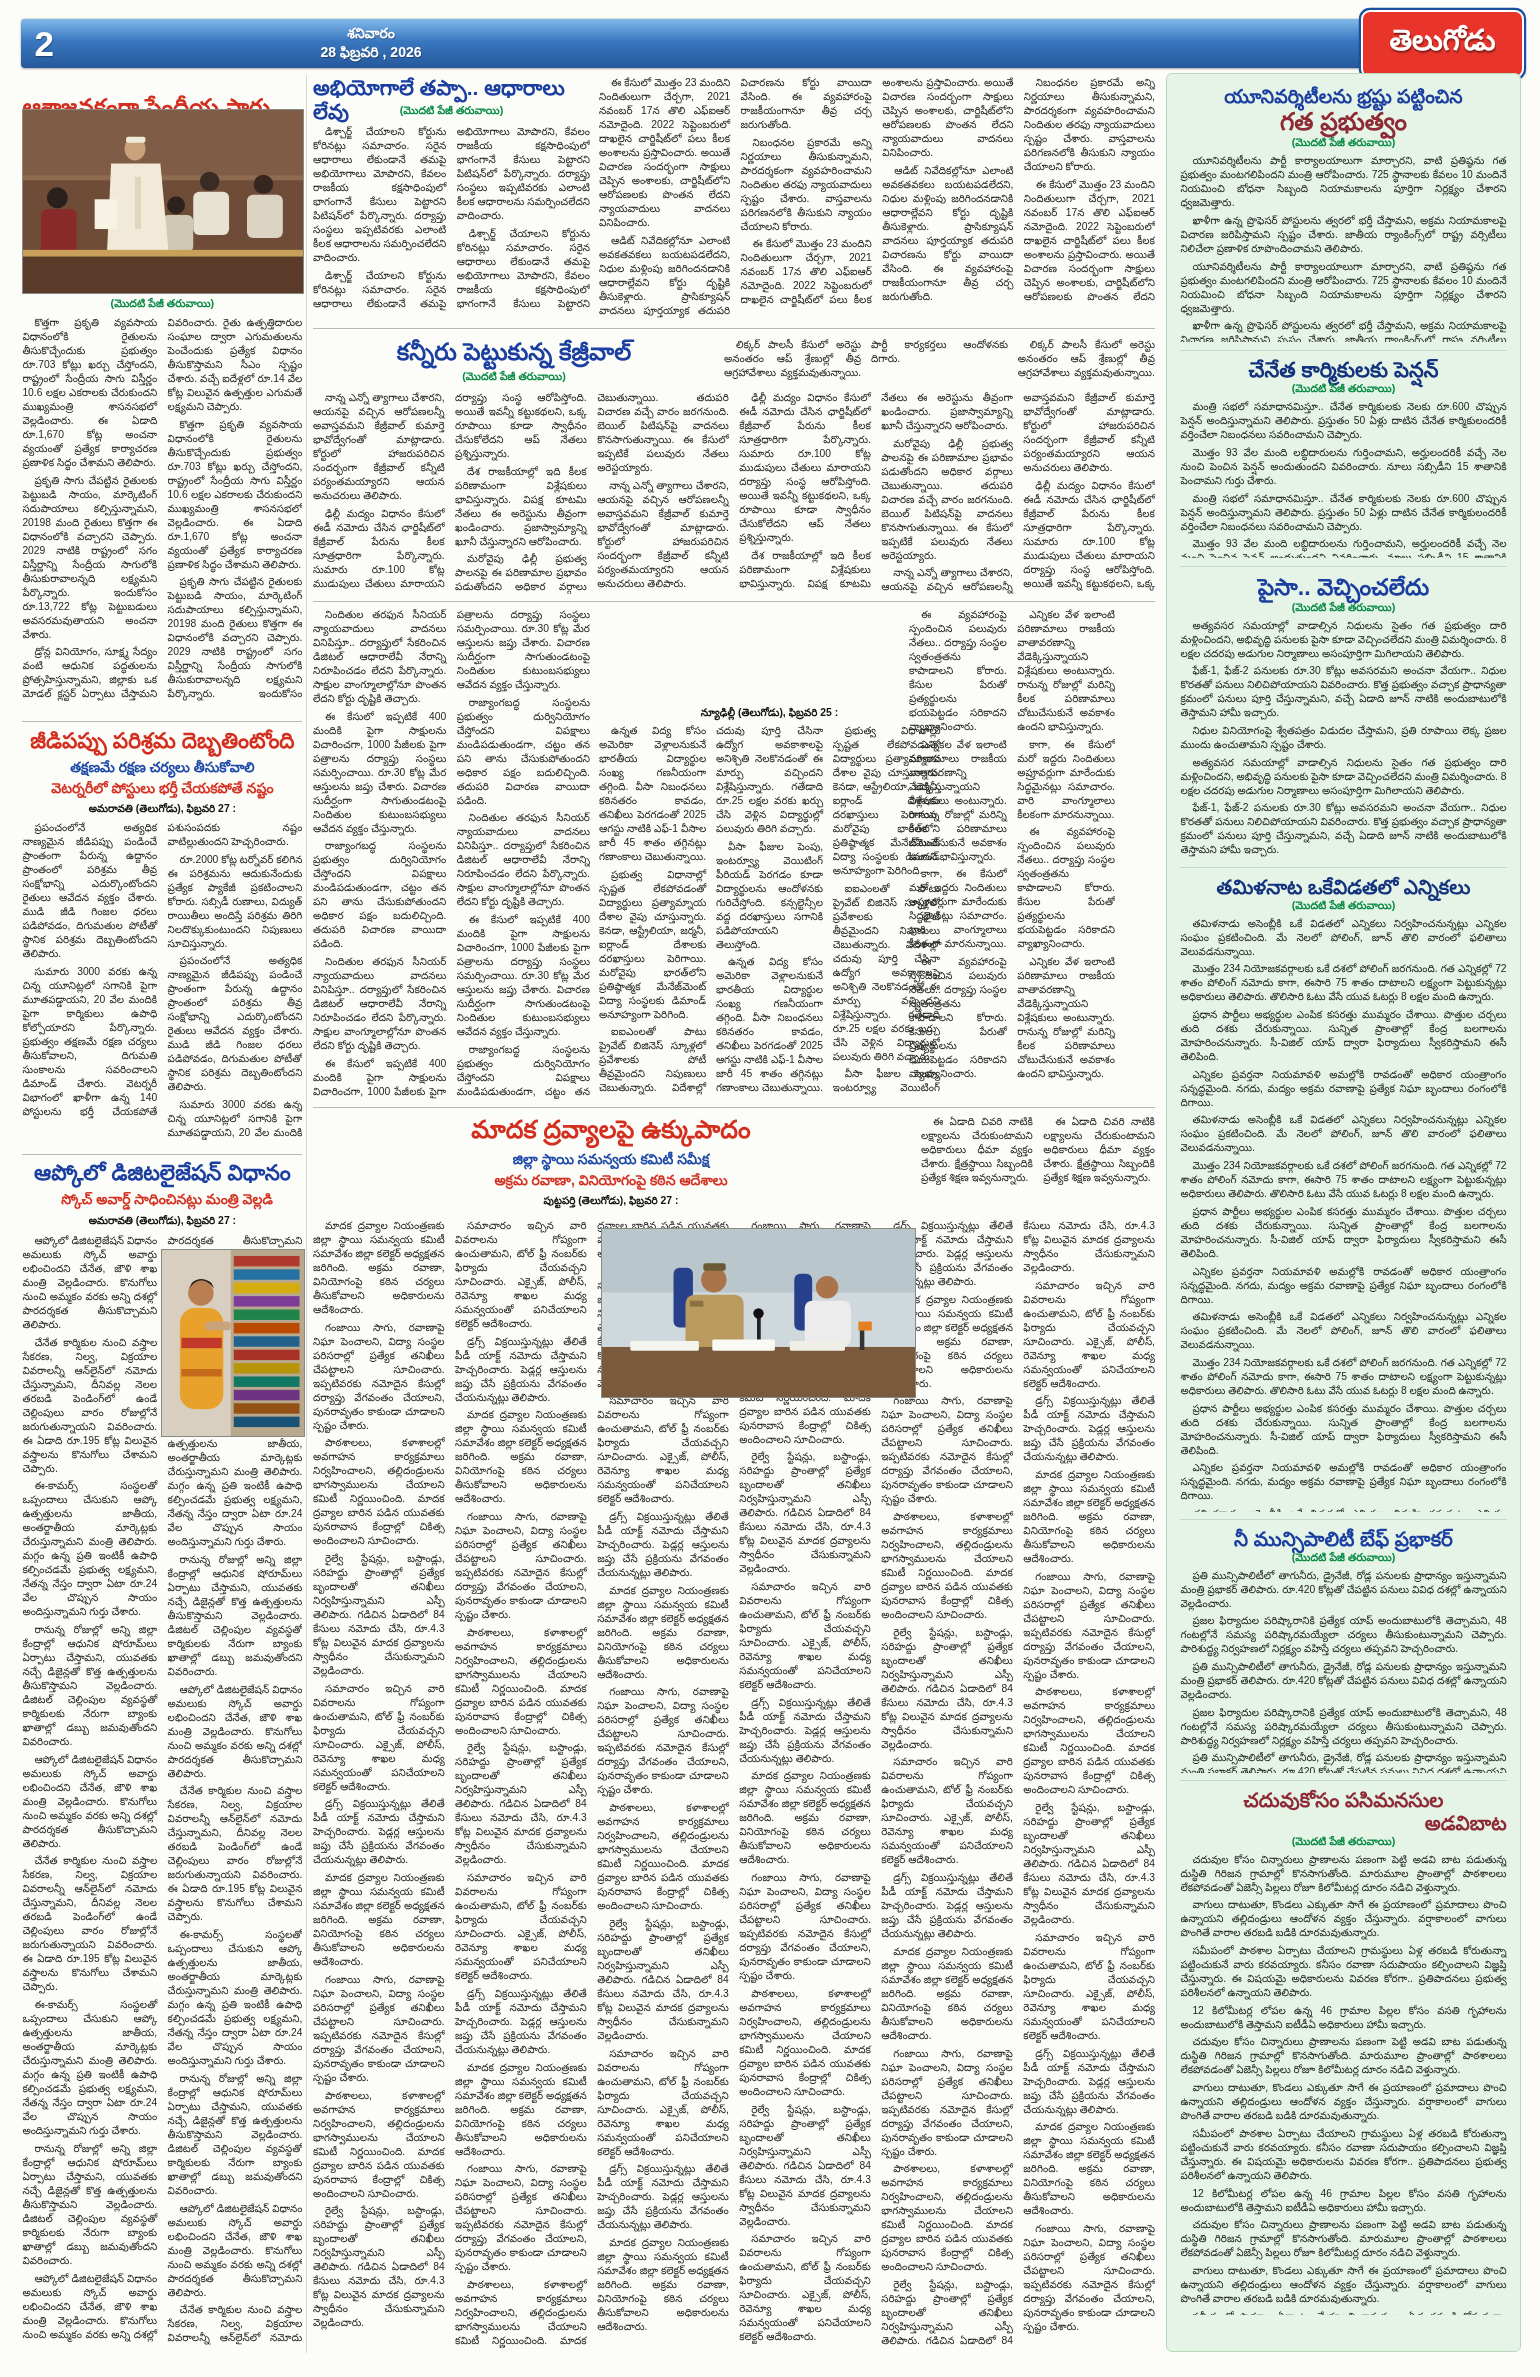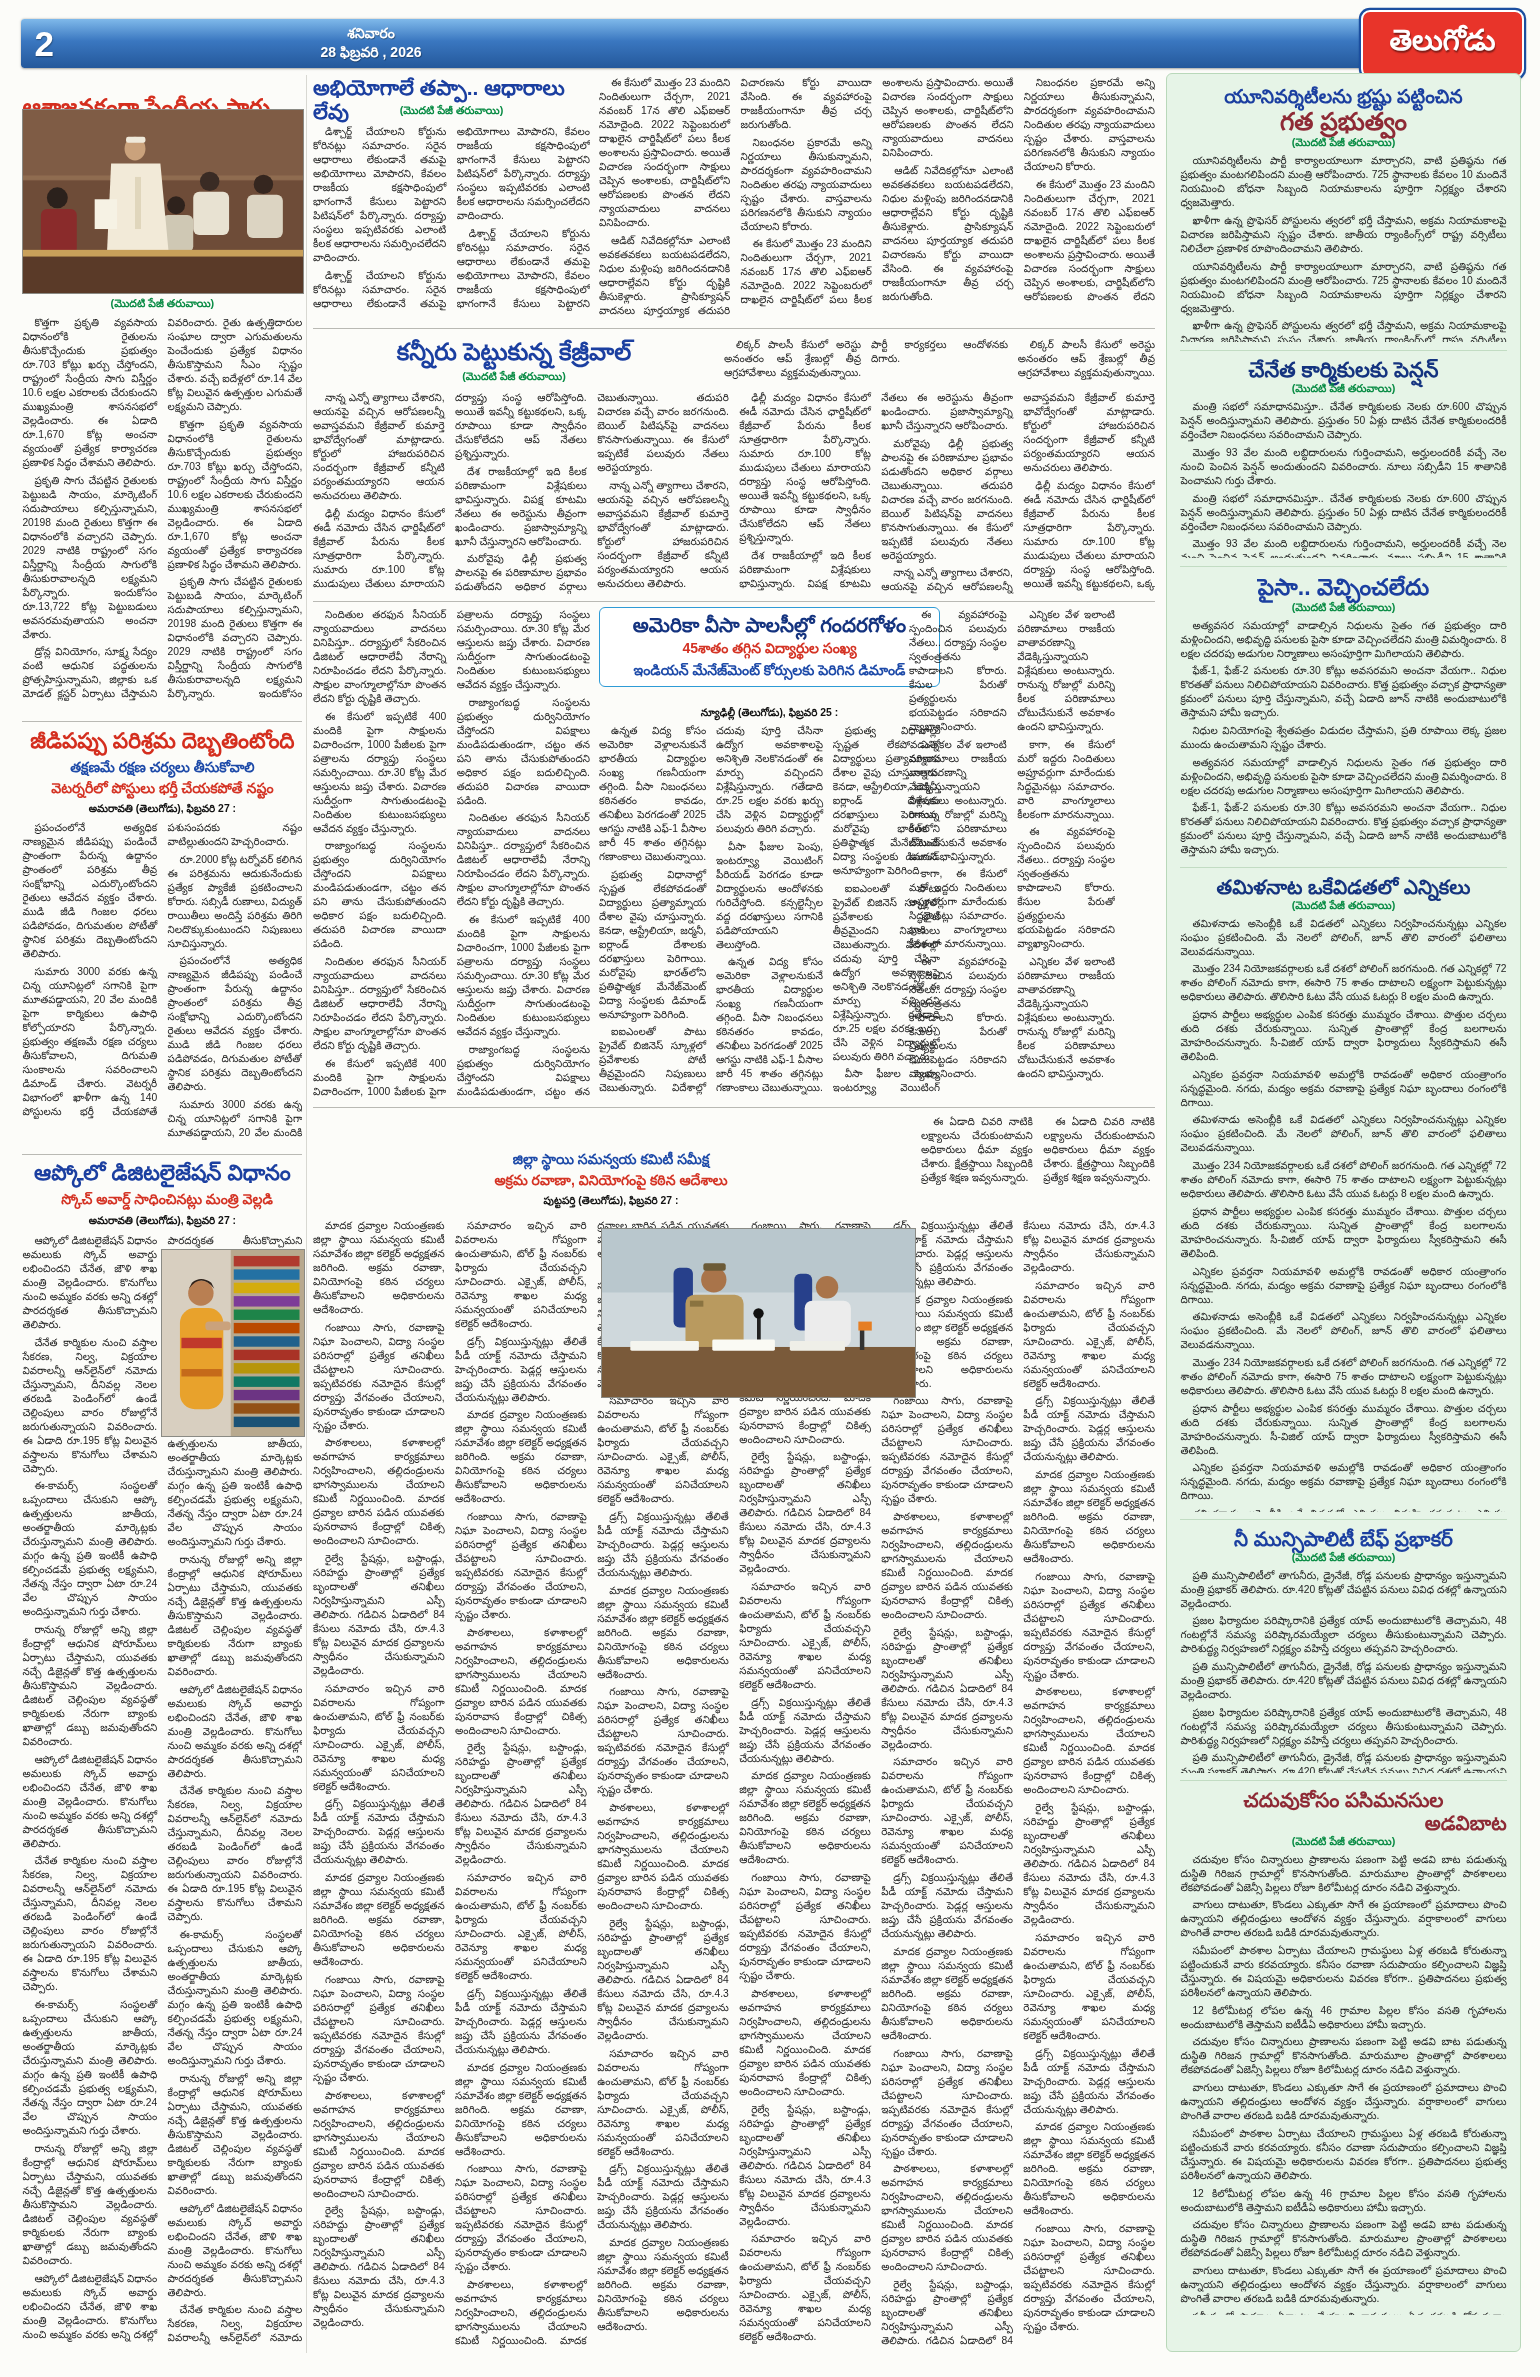--- a/index.html
+++ b/index.html
@@ -204,25 +204,20 @@
       <p>ఈ కేసులో ఇప్పటికే 400 మందికి పైగా సాక్షులను విచారించగా, 1000 పేజీలకు పైగా పత్రాలను దర్యాప్తు సంస్థలు సమర్పించాయి. రూ.30 కోట్ల మేర ఆస్తులను జప్తు చేశారు. విచారణ సుదీర్ఘంగా సాగుతుండటంపై నిందితుల కుటుంబసభ్యులు ఆవేదన వ్యక్తం చేస్తున్నారు.</p>
       <p>రాజ్యాంగబద్ధ సంస్థలను ప్రభుత్వం దుర్వినియోగం చేస్తోందని విపక్షాలు మండిపడుతుండగా, చట్టం తన పని తాను చేసుకుపోతుందని అధికార పక్షం బదులిచ్చింది. తదుపరి విచారణ వాయిదా పడింది.</p>
       <p>నిందితుల తరఫున సీనియర్ న్యాయవాదులు వాదనలు వినిపిస్తూ.. దర్యాప్తులో సేకరించిన డిజిటల్ ఆధారాలేవీ నేరాన్ని నిరూపించడం లేదని పేర్కొన్నారు. సాక్షుల వాంగ్మూలాల్లోనూ పొంతన లేదని కోర్టు దృష్టికి తెచ్చారు.</p>
       <p>ఈ కేసులో ఇప్పటికే 400 మందికి పైగా సాక్షులను విచారించగా, 1000 పేజీలకు పైగా పత్రాలను దర్యాప్తు సంస్థలు సమర్పించాయి. రూ.30 కోట్ల మేర ఆస్తులను జప్తు చేశారు. విచారణ సుదీర్ఘంగా సాగుతుండటంపై నిందితుల కుటుంబసభ్యులు ఆవేదన వ్యక్తం చేస్తున్నారు.</p>
       <p>రాజ్యాంగబద్ధ సంస్థలను ప్రభుత్వం దుర్వినియోగం చేస్తోందని విపక్షాలు మండిపడుతుండగా, చట్టం తన పని తాను చేసుకుపోతుందని అధికార పక్షం బదులిచ్చింది. తదుపరి విచారణ వాయిదా పడింది.</p>
       <p>నిందితుల తరఫున సీనియర్ న్యాయవాదులు వాదనలు వినిపిస్తూ.. దర్యాప్తులో సేకరించిన డిజిటల్ ఆధారాలేవీ నేరాన్ని నిరూపించడం లేదని పేర్కొన్నారు. సాక్షుల వాంగ్మూలాల్లోనూ పొంతన లేదని కోర్టు దృష్టికి తెచ్చారు.</p>
       <p>ఈ కేసులో ఇప్పటికే 400 మందికి పైగా సాక్షులను విచారించగా, 1000 పేజీలకు పైగా పత్రాలను దర్యాప్తు సంస్థలు సమర్పించాయి. రూ.30 కోట్ల మేర ఆస్తులను జప్తు చేశారు. విచారణ సుదీర్ఘంగా సాగుతుండటంపై నిందితుల కుటుంబసభ్యులు ఆవేదన వ్యక్తం చేస్తున్నారు.</p>
       <p>రాజ్యాంగబద్ధ సంస్థలను ప్రభుత్వం దుర్వినియోగం చేస్తోందని విపక్షాలు మండిపడుతుండగా, చట్టం తన పని తాను చేసుకుపోతుందని అధికార పక్షం బదులిచ్చింది. తదుపరి విచారణ వాయిదా పడింది.</p>
     </div>
 
-  <div class="abs headbox" style="left:599px;top:607px;width:341px;">
-    <div class="h-navy center" style="font-size:20px;">అమెరికా వీసా పాలసీల్లో గందరగోళం</div>
-    <div class="sub-red center" style="margin-top:3px;">45శాతం తగ్గిన విద్యార్థుల సంఖ్య</div>
-    <div class="sub-blue center" style="margin-top:1.5px;">ఇండియన్ మేనేజ్‌మెంట్ కోర్సులకు పెరిగిన డిమాండ్</div>
-  </div>
   <div class="abs dateline" style="left:599px;top:707px;width:341px;">న్యూఢిల్లీ (తెలుగోడు), ఫిబ్రవరి 25 :</div>
   <div class="abs bodytext cols-3" style="left:599px;top:724px;width:341px;height:377px;">
       <p>ఉన్నత విద్య కోసం అమెరికా వెళ్లాలనుకునే భారతీయ విద్యార్థుల సంఖ్య గణనీయంగా తగ్గింది. వీసా నిబంధనలు కఠినతరం కావడం, తనిఖీలు పెరగడంతో 2025 ఆగస్టు నాటికి ఎఫ్-1 వీసాల జారీ 45 శాతం తగ్గినట్లు గణాంకాలు చెబుతున్నాయి.</p>
       <p>ప్రభుత్వ విధానాల్లో స్పష్టత లేకపోవడంతో విద్యార్థులు ప్రత్యామ్నాయ దేశాల వైపు చూస్తున్నారు. కెనడా, ఆస్ట్రేలియా, జర్మనీ, ఐర్లాండ్ దేశాలకు దరఖాస్తులు పెరిగాయి. మరోవైపు భారత్‌లోని ప్రతిష్ఠాత్మక మేనేజ్‌మెంట్ విద్యా సంస్థలకు డిమాండ్ అనూహ్యంగా పెరిగింది.</p>
       <p>ఐఐఎంలతో పాటు ప్రైవేట్ బిజినెస్ స్కూళ్లలో ప్రవేశాలకు పోటీ తీవ్రమైందని నిపుణులు చెబుతున్నారు. విదేశాల్లో చదువు పూర్తి చేసినా ఉద్యోగ అవకాశాలపై అనిశ్చితి నెలకొనడంతో ఈ మార్పు వచ్చిందని విశ్లేషిస్తున్నారు. గతేడాది రూ.25 లక్షల వరకు ఖర్చు చేసి వెళ్లిన విద్యార్థుల్లో పలువురు తిరిగి వచ్చారు.</p>
       <p>వీసా ఫీజుల పెంపు, ఇంటర్వ్యూ వెయిటింగ్ పీరియడ్ పెరగడం కూడా విద్యార్థులను ఆందోళనకు గురిచేస్తోంది. కన్సల్టెన్సీల వద్ద దరఖాస్తులు సగానికి పడిపోయాయని తెలుస్తోంది.</p>
       <p>ఉన్నత విద్య కోసం అమెరికా వెళ్లాలనుకునే భారతీయ విద్యార్థుల సంఖ్య గణనీయంగా తగ్గింది. వీసా నిబంధనలు కఠినతరం కావడం, తనిఖీలు పెరగడంతో 2025 ఆగస్టు నాటికి ఎఫ్-1 వీసాల జారీ 45 శాతం తగ్గినట్లు గణాంకాలు చెబుతున్నాయి.</p>
       <p>ప్రభుత్వ విధానాల్లో స్పష్టత లేకపోవడంతో విద్యార్థులు ప్రత్యామ్నాయ దేశాల వైపు చూస్తున్నారు. కెనడా, ఆస్ట్రేలియా, జర్మనీ, ఐర్లాండ్ దేశాలకు దరఖాస్తులు పెరిగాయి. మరోవైపు భారత్‌లోని ప్రతిష్ఠాత్మక మేనేజ్‌మెంట్ విద్యా సంస్థలకు డిమాండ్ అనూహ్యంగా పెరిగింది.</p>
       <p>ఐఐఎంలతో పాటు ప్రైవేట్ బిజినెస్ స్కూళ్లలో ప్రవేశాలకు పోటీ తీవ్రమైందని నిపుణులు చెబుతున్నారు. విదేశాల్లో చదువు పూర్తి చేసినా ఉద్యోగ అవకాశాలపై అనిశ్చితి నెలకొనడంతో ఈ మార్పు వచ్చిందని విశ్లేషిస్తున్నారు. గతేడాది రూ.25 లక్షల వరకు ఖర్చు చేసి వెళ్లిన విద్యార్థుల్లో పలువురు తిరిగి వచ్చారు.</p>
       <p>వీసా ఫీజుల పెంపు, ఇంటర్వ్యూ వెయిటింగ్ పీరియడ్ పెరగడం కూడా విద్యార్థులను ఆందోళనకు గురిచేస్తోంది. కన్సల్టెన్సీల వద్ద దరఖాస్తులు సగానికి పడిపోయాయని తెలుస్తోంది.</p>
@@ -234,20 +229,21 @@
       <p>కాగా, ఈ కేసులో మరో ఇద్దరు నిందితులు అప్రూవర్లుగా మారేందుకు సిద్ధమైనట్లు సమాచారం. వారి వాంగ్మూలాలు కీలకంగా మారనున్నాయి.</p>
       <p>ఈ వ్యవహారంపై స్పందించిన పలువురు నేతలు.. దర్యాప్తు సంస్థల స్వతంత్రతను కాపాడాలని కోరారు. కేసుల పేరుతో ప్రత్యర్థులను భయపెట్టడం సరికాదని వ్యాఖ్యానించారు.</p>
       <p>ఎన్నికల వేళ ఇలాంటి పరిణామాలు రాజకీయ వాతావరణాన్ని వేడెక్కిస్తున్నాయని విశ్లేషకులు అంటున్నారు. రానున్న రోజుల్లో మరిన్ని కీలక పరిణామాలు చోటుచేసుకునే అవకాశం ఉందని భావిస్తున్నారు.</p>
       <p>కాగా, ఈ కేసులో మరో ఇద్దరు నిందితులు అప్రూవర్లుగా మారేందుకు సిద్ధమైనట్లు సమాచారం. వారి వాంగ్మూలాలు కీలకంగా మారనున్నాయి.</p>
       <p>ఈ వ్యవహారంపై స్పందించిన పలువురు నేతలు.. దర్యాప్తు సంస్థల స్వతంత్రతను కాపాడాలని కోరారు. కేసుల పేరుతో ప్రత్యర్థులను భయపెట్టడం సరికాదని వ్యాఖ్యానించారు.</p>
       <p>ఎన్నికల వేళ ఇలాంటి పరిణామాలు రాజకీయ వాతావరణాన్ని వేడెక్కిస్తున్నాయని విశ్లేషకులు అంటున్నారు. రానున్న రోజుల్లో మరిన్ని కీలక పరిణామాలు చోటుచేసుకునే అవకాశం ఉందని భావిస్తున్నారు.</p>
     </div>
 
   <div class="abs hr" style="left:313px;top:1107px;width:842px;"></div>
 
+  <div class="abs h-red center" style="left:313px;top:1115px;width:596px;font-size:25px;">మాదక ద్రవ్యాలపై ఉక్కుపాదం</div>
   <div class="abs sub-blue center" style="left:313px;top:1151px;width:596px;">జిల్లా స్థాయి సమన్వయ కమిటీ సమీక్ష</div>
   <div class="abs sub-red center" style="left:313px;top:1172px;width:596px;">అక్రమ రవాణా, వినియోగంపై కఠిన ఆదేశాలు</div>
   <div class="abs dateline" style="left:313px;top:1195px;width:596px;">పుట్టపర్తి (తెలుగోడు), ఫిబ్రవరి 27 :</div>
   <div class="abs bodytext cols-2" style="left:921px;top:1115px;width:234px;height:97px;">
       <p>ఈ ఏడాది చివరి నాటికి లక్ష్యాలను చేరుకుంటామని అధికారులు ధీమా వ్యక్తం చేశారు. క్షేత్రస్థాయి సిబ్బందికి ప్రత్యేక శిక్షణ ఇవ్వనున్నారు.</p>
       <p>ఈ ఏడాది చివరి నాటికి లక్ష్యాలను చేరుకుంటామని అధికారులు ధీమా వ్యక్తం చేశారు. క్షేత్రస్థాయి సిబ్బందికి ప్రత్యేక శిక్షణ ఇవ్వనున్నారు.</p>
     </div>
   <div class="abs bodytext cols-6" style="left:313px;top:1219px;width:842px;height:1133px;">
       <p>మాదక ద్రవ్యాల నియంత్రణకు జిల్లా స్థాయి సమన్వయ కమిటీ సమావేశం జిల్లా కలెక్టర్ అధ్యక్షతన జరిగింది. అక్రమ రవాణా, వినియోగంపై కఠిన చర్యలు తీసుకోవాలని అధికారులను ఆదేశించారు.</p>
       <p>గంజాయి సాగు, రవాణాపై నిఘా పెంచాలని, విద్యా సంస్థల పరిసరాల్లో ప్రత్యేక తనిఖీలు చేపట్టాలని సూచించారు. ఇప్పటివరకు నమోదైన కేసుల్లో దర్యాప్తు వేగవంతం చేయాలని, పునరావృతం కాకుండా చూడాలని స్పష్టం చేశారు.</p>

